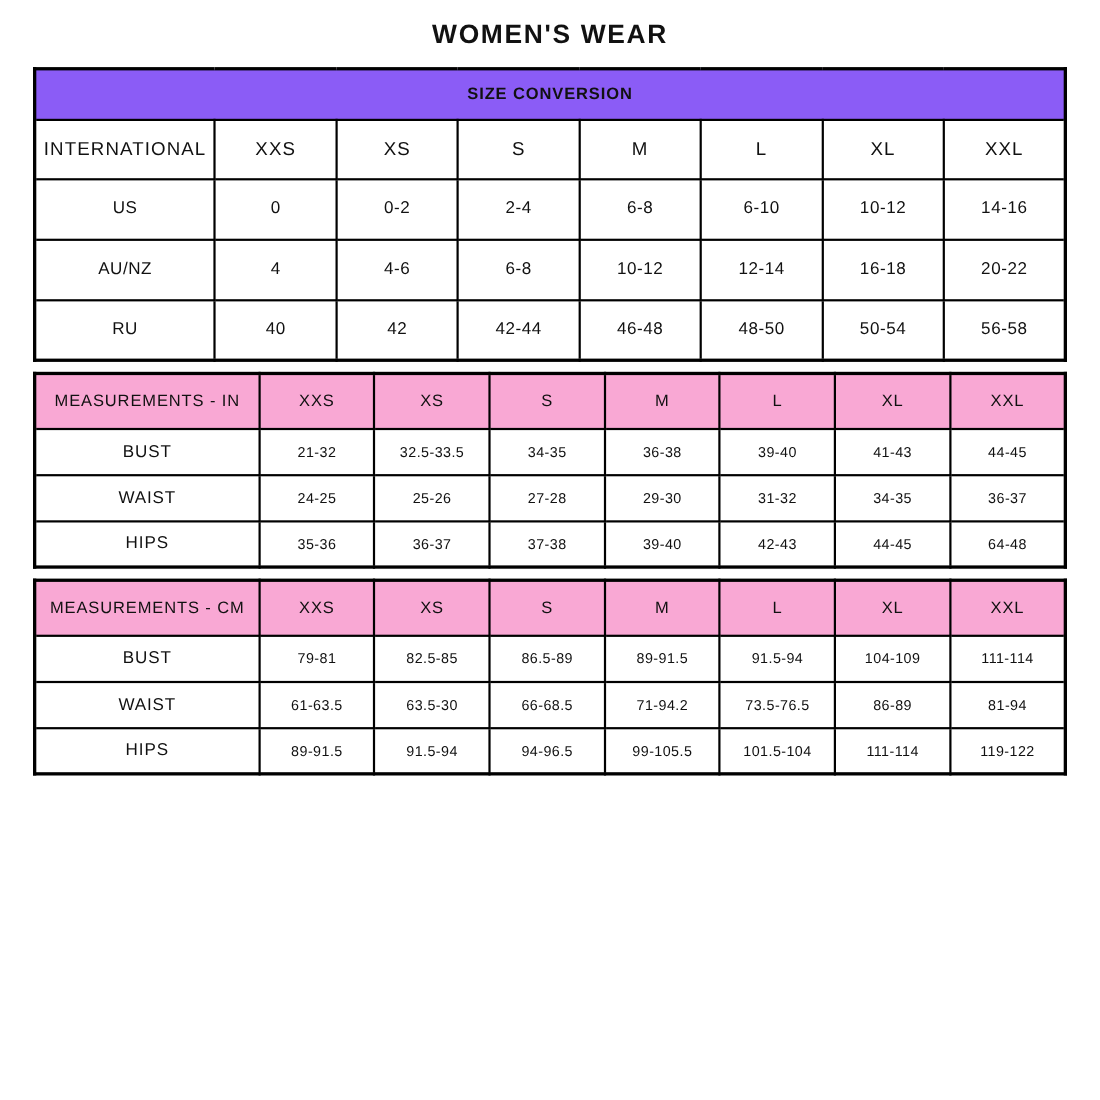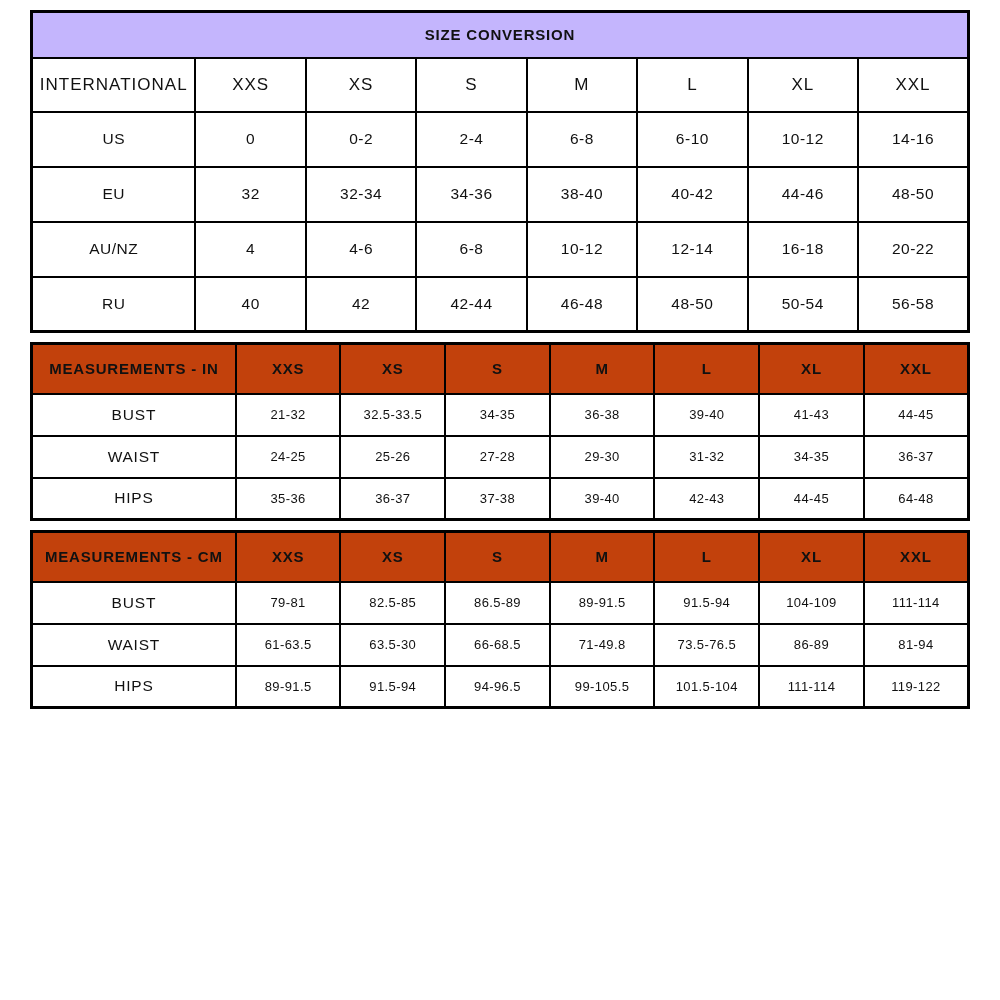--- a/index.html
+++ b/index.html
@@ -32,58 +32,59 @@
     margin-bottom: 9px;
   }
   td {
     border: 2px solid #000000;
     text-align: center;
     vertical-align: middle;
     padding: 0 2px;
     background: #ffffff;
   }
   .table-title-cell {
-    background: #c4b5fd;
+    background: #8b5cf6;
     font-weight: 700;
     font-size: 15px;
     letter-spacing: 0.8px;
     height: 46px;
   }
   .t1-header td {
     height: 54px;
     font-size: 17px;
     letter-spacing: 1px;
   }
   .t1-row td {
     height: 55px;
     font-size: 15.5px;
     letter-spacing: 0.5px;
   }
   .m-header td {
-    background: #c2410c;
-    font-weight: 700;
+    background: #f9a8d4;
+    font-weight: 400;
     font-size: 15px;
     letter-spacing: 0.8px;
     height: 50px;
   }
   .m-row td {
     height: 42px;
     font-size: 13px;
     letter-spacing: 0.4px;
   }
   .m-row td.row-label {
     font-size: 15.5px;
     letter-spacing: 0.8px;
   }
 </style>
 </head>
 <body>
 
 <div class="container">
 
+  <div class="page-title">WOMEN'S WEAR</div>
 
   <table>
     <colgroup>
       <col style="width:17.5%">
       <col style="width:11.785%">
         <col style="width:11.785%">
         <col style="width:11.785%">
       <col style="width:11.785%">
         <col style="width:11.785%">
         <col style="width:11.785%">
@@ -105,30 +106,20 @@
     </tr>
     <tr class="t1-row">
       <td class="row-label">US</td>
       <td>0</td>
       <td>0-2</td>
       <td>2-4</td>
       <td>6-8</td>
       <td>6-10</td>
       <td>10-12</td>
       <td>14-16</td>
-    </tr>
-    <tr class="t1-row">
-      <td class="row-label">EU</td>
-      <td>32</td>
-      <td>32-34</td>
-      <td>34-36</td>
-      <td>38-40</td>
-      <td>40-42</td>
-      <td>44-46</td>
-      <td>48-50</td>
     </tr>
     <tr class="t1-row">
       <td class="row-label">AU/NZ</td>
       <td>4</td>
       <td>4-6</td>
       <td>6-8</td>
       <td>10-12</td>
       <td>12-14</td>
       <td>16-18</td>
       <td>20-22</td>
@@ -231,21 +222,21 @@
       <td>89-91.5</td>
       <td>91.5-94</td>
       <td>104-109</td>
       <td>111-114</td>
     </tr>
     <tr class="m-row">
       <td class="row-label">WAIST</td>
       <td>61-63.5</td>
       <td>63.5-30</td>
       <td>66-68.5</td>
-      <td>71-49.8</td>
+      <td>71-94.2</td>
       <td>73.5-76.5</td>
       <td>86-89</td>
       <td>81-94</td>
     </tr>
     <tr class="m-row">
       <td class="row-label">HIPS</td>
       <td>89-91.5</td>
       <td>91.5-94</td>
       <td>94-96.5</td>
       <td>99-105.5</td>

